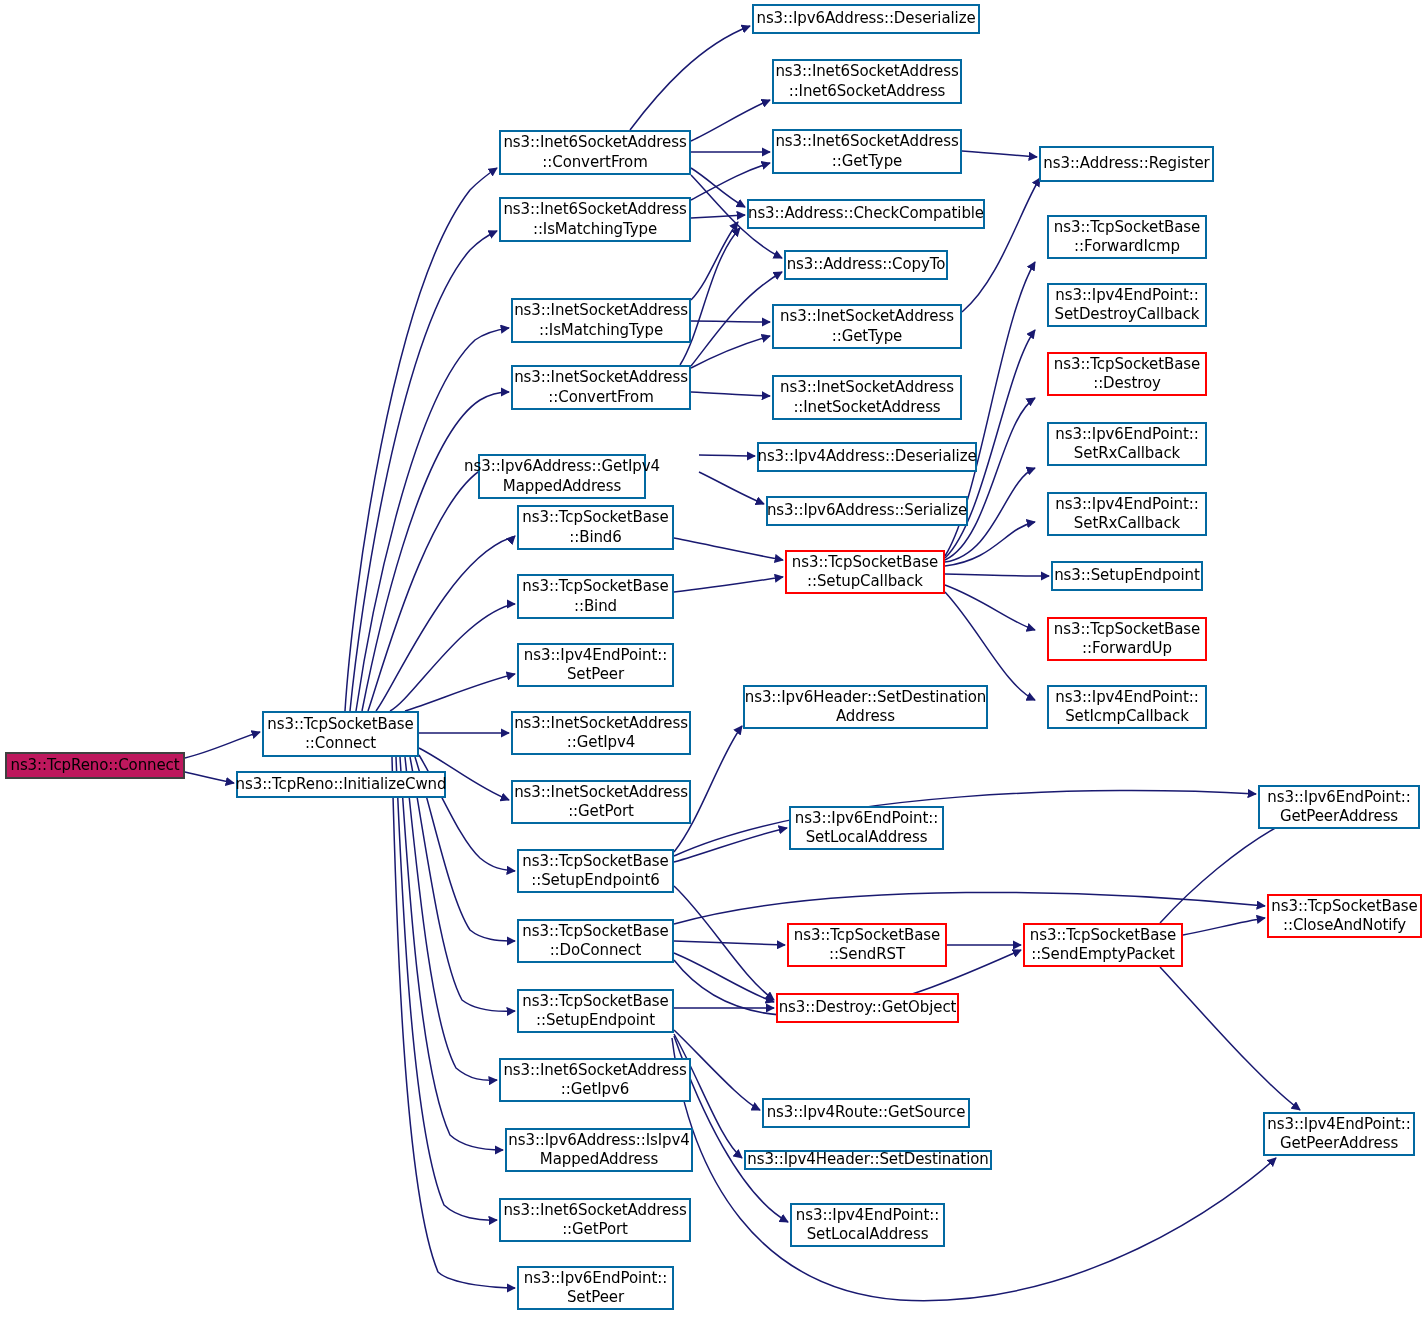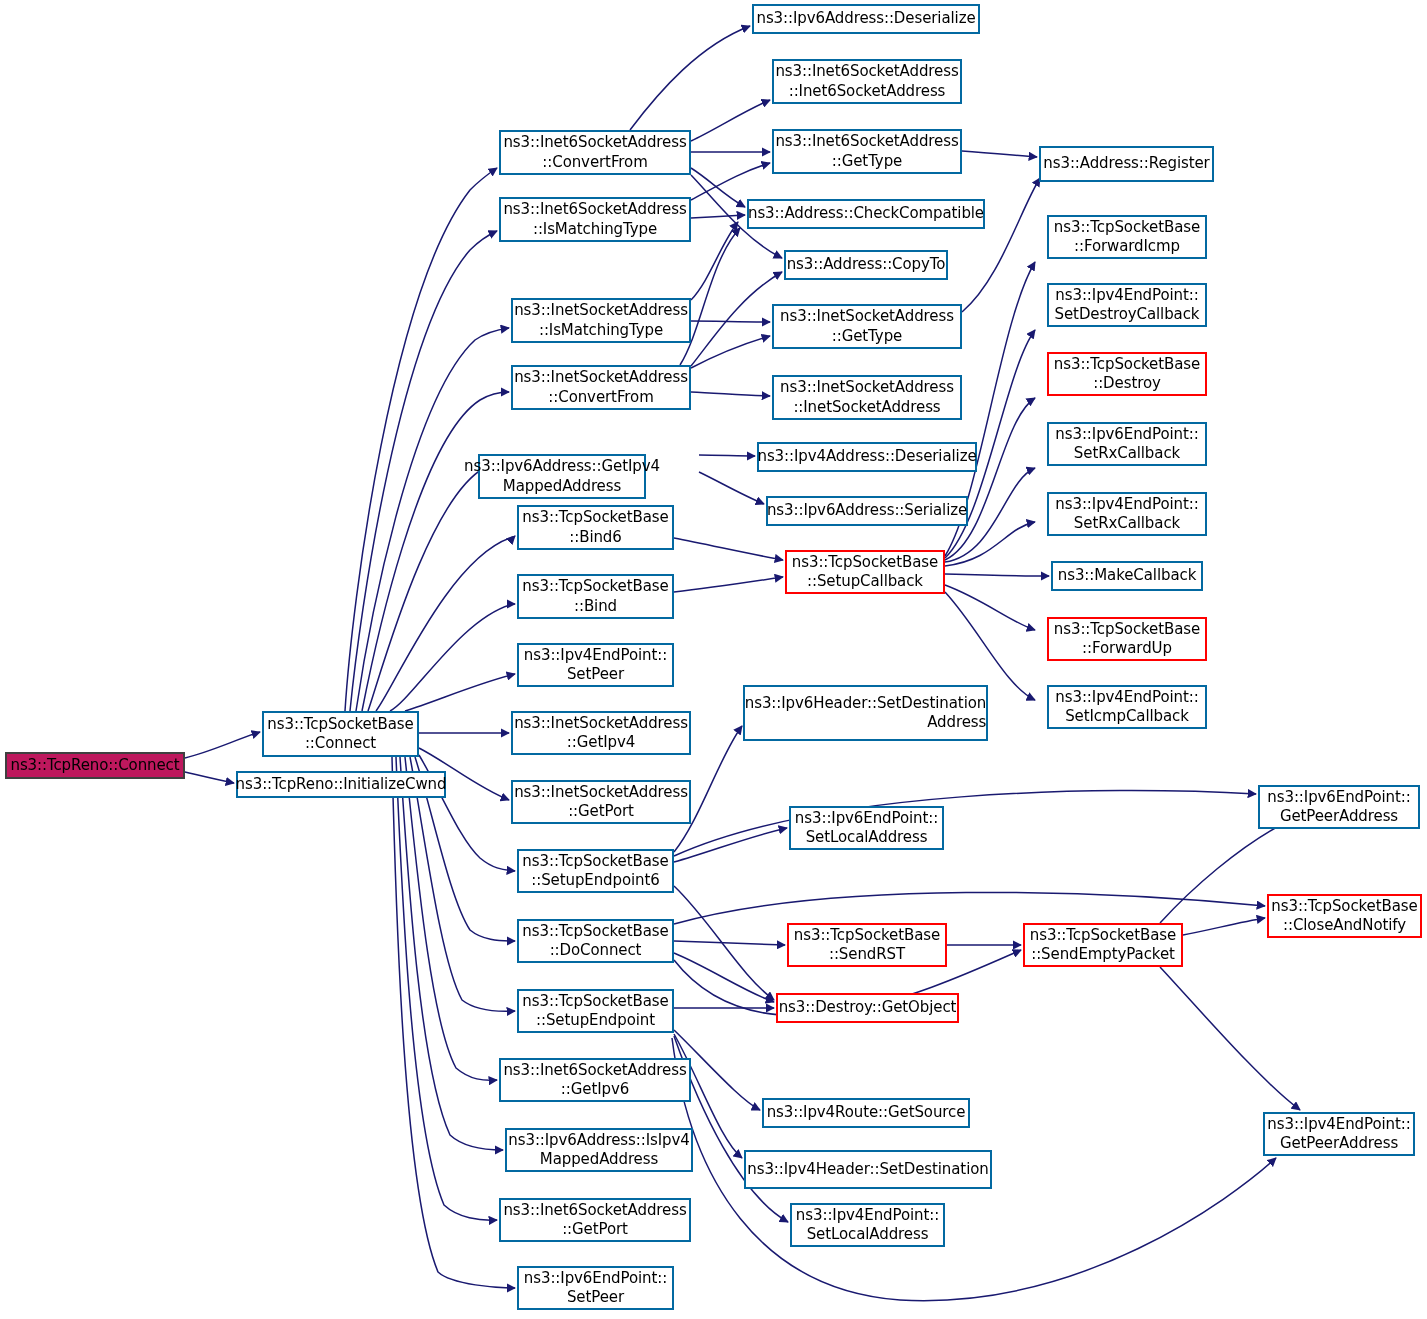--- a/index.html
+++ b/index.html
@@ -161,32 +161,32 @@
     <div class="node" style="left: 1047px; top: 215px; width: 160px; height: 44px;">ns3::TcpSocketBase
 ::ForwardIcmp</div>
     <div class="node" style="left: 1047px; top: 283px; width: 160px; height: 44px;">ns3::Ipv4EndPoint::
 SetDestroyCallback</div>
     <div class="node red" style="left: 1047px; top: 352px; width: 160px; height: 44px;">ns3::TcpSocketBase
 ::Destroy</div>
     <div class="node" style="left: 1047px; top: 422px; width: 160px; height: 44px;">ns3::Ipv6EndPoint::
 SetRxCallback</div>
     <div class="node" style="left: 1047px; top: 492px; width: 160px; height: 44px;">ns3::Ipv4EndPoint::
 SetRxCallback</div>
-    <div class="node" style="left: 1051px; top: 561px; width: 152px; height: 30px;">ns3::MakeCallback</div>
+    <div class="node" style="left: 1051px; top: 561px; width: 152px; height: 30px;">ns3::SetupEndpoint</div>
     <div class="node red" style="left: 1047px; top: 617px; width: 160px; height: 44px;">ns3::TcpSocketBase
 ::ForwardUp</div>
     <div class="node" style="left: 1047px; top: 685px; width: 160px; height: 44px;">ns3::Ipv4EndPoint::
 SetIcmpCallback</div>
     <div class="node" style="left: 517px; top: 643px; width: 157px; height: 44px;">ns3::Ipv4EndPoint::
 SetPeer</div>
     <div class="node" style="left: 511px; top: 711px; width: 180px; height: 44px;">ns3::InetSocketAddress
 ::GetIpv4</div>
     <div class="node" style="left: 511px; top: 780px; width: 180px; height: 44px;">ns3::InetSocketAddress
 ::GetPort</div>
-    <div class="node" style="left: 743px; top: 685px; width: 245px; height: 56px; text-align: right;">ns3::Ipv6Header::SetDestination
+    <div class="node" style="left: 743px; top: 685px; width: 245px; height: 44px;">ns3::Ipv6Header::SetDestination
 Address</div>
     <div class="node" style="left: 789px; top: 806px; width: 155px; height: 44px;">ns3::Ipv6EndPoint::
 SetLocalAddress</div>
     <div class="node" style="left: 1258px; top: 785px; width: 162px; height: 44px;">ns3::Ipv6EndPoint::
 GetPeerAddress</div>
     <div class="node" style="left: 517px; top: 849px; width: 157px; height: 44px;">ns3::TcpSocketBase
 ::SetupEndpoint6</div>
     <div class="node" style="left: 517px; top: 919px; width: 157px; height: 44px;">ns3::TcpSocketBase
 ::DoConnect</div>
     <div class="node" style="left: 517px; top: 989px; width: 157px; height: 44px;">ns3::TcpSocketBase
@@ -200,18 +200,18 @@
 ::CloseAndNotify</div>
     <div class="node" style="left: 499px; top: 1058px; width: 192px; height: 44px;">ns3::Inet6SocketAddress
 ::GetIpv6</div>
     <div class="node" style="left: 505px; top: 1128px; width: 188px; height: 44px;">ns3::Ipv6Address::IsIpv4
 MappedAddress</div>
     <div class="node" style="left: 499px; top: 1198px; width: 192px; height: 44px;">ns3::Inet6SocketAddress
 ::GetPort</div>
     <div class="node" style="left: 517px; top: 1266px; width: 157px; height: 44px;">ns3::Ipv6EndPoint::
 SetPeer</div>
     <div class="node" style="left: 762px; top: 1098px; width: 208px; height: 30px;">ns3::Ipv4Route::GetSource</div>
-    <div class="node" style="left: 744px; top: 1150px; width: 248px; height: 39px;">ns3::Ipv4Header::SetDestination</div>
+    <div class="node" style="left: 744px; top: 1150px; width: 248px; height: 20px;">ns3::Ipv4Header::SetDestination</div>
     <div class="node" style="left: 790px; top: 1203px; width: 155px; height: 44px;">ns3::Ipv4EndPoint::
 SetLocalAddress</div>
     <div class="node" style="left: 1263px; top: 1112px; width: 152px; height: 44px;">ns3::Ipv4EndPoint::
 GetPeerAddress</div>
   </div>
 
 </body></html>

